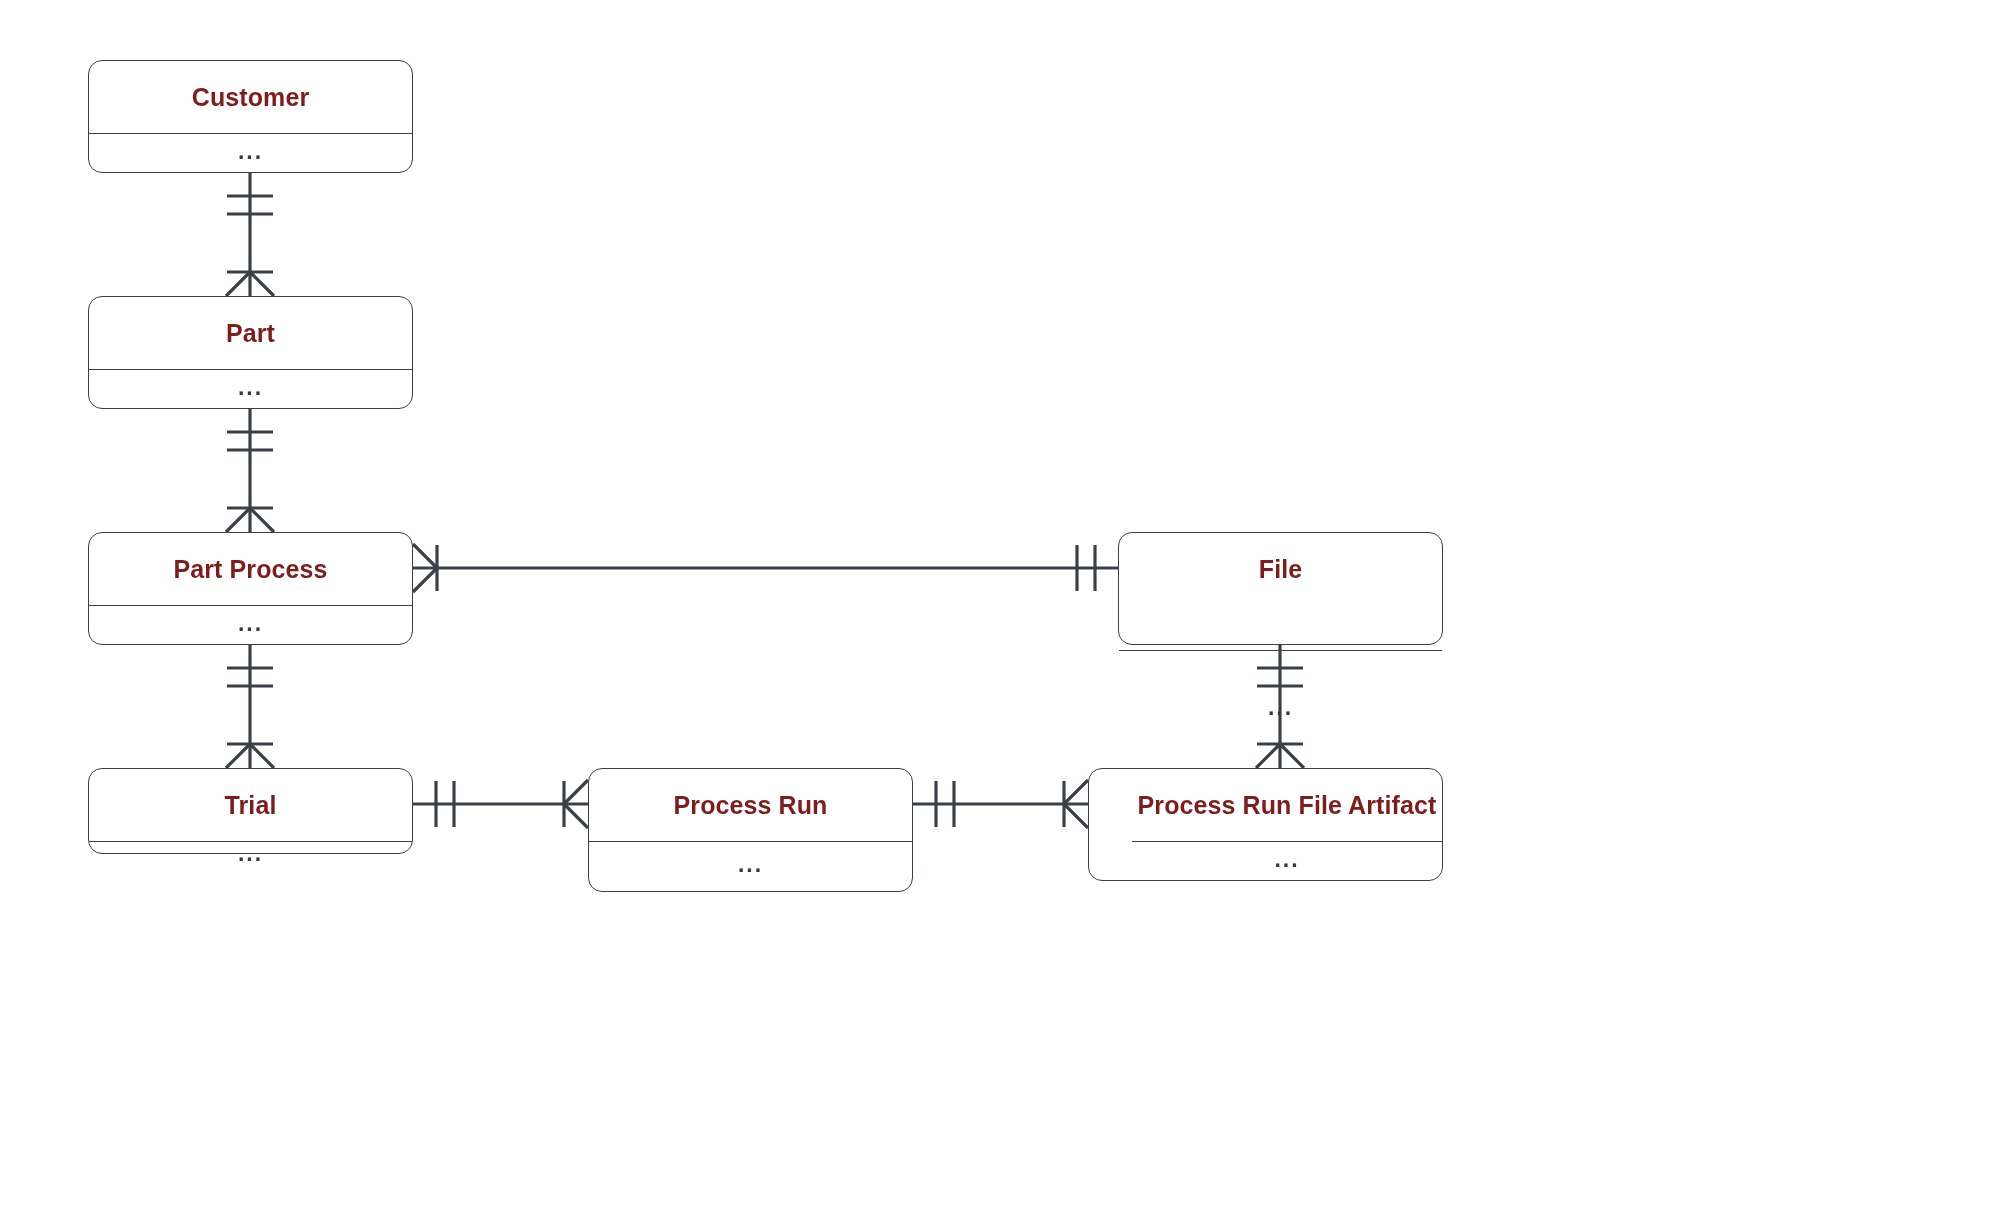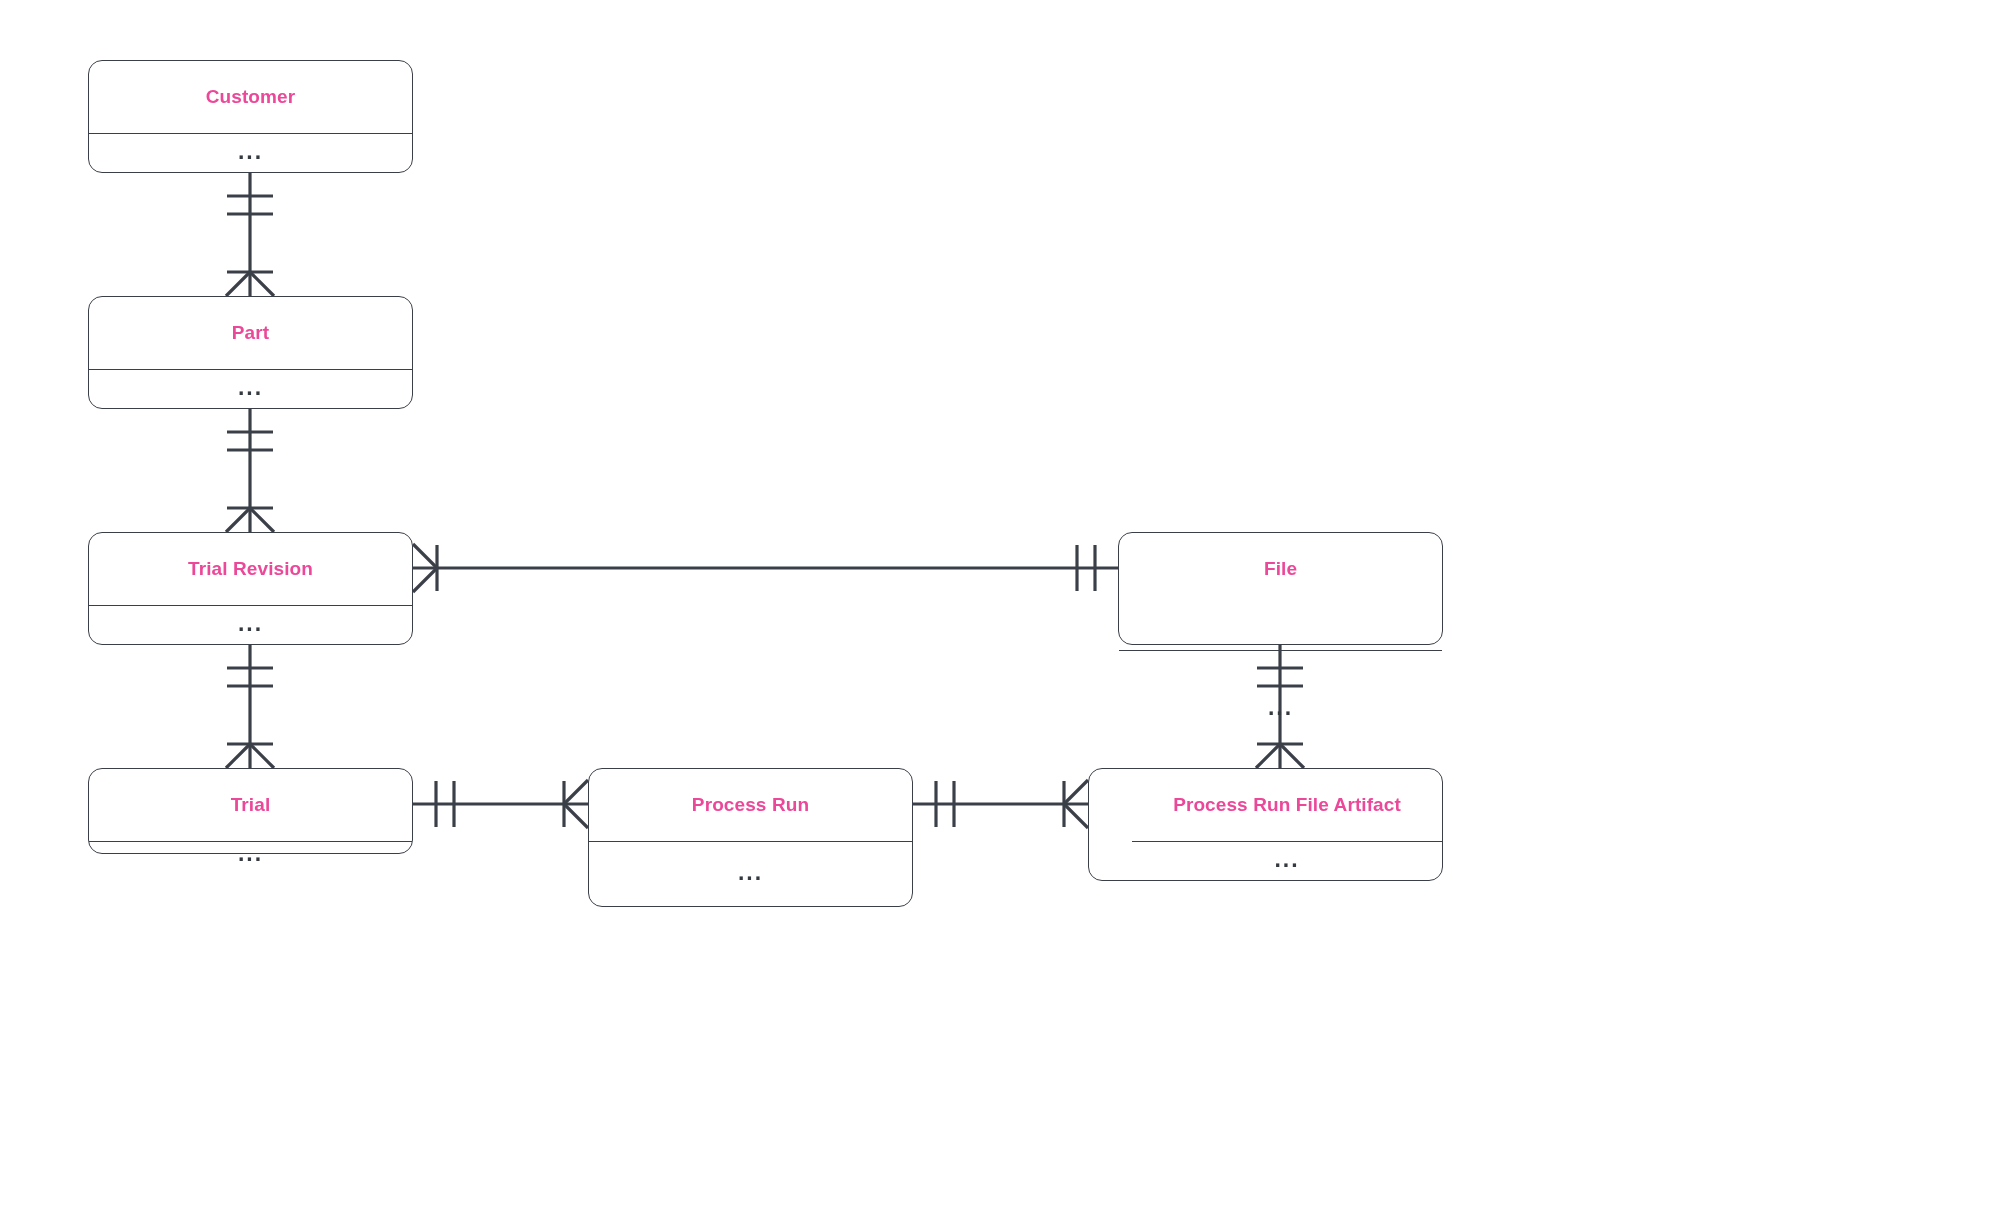--- a/index.html
+++ b/index.html
@@ -35,23 +35,23 @@
     display: flex;
     flex-direction: column;
     z-index: 5;
   }
   .entity-title {
     flex: 0 0 auto;
     height: 72px;
     display: flex;
     align-items: center;
     justify-content: center;
-    font-size: 19px;
+    font-size: 25px;
     font-weight: bold;
-    color: #ec4899;
+    color: #7f1d1d;
     letter-spacing: 0.1px;
     white-space: nowrap;
     padding: 0 12px;
     box-sizing: border-box;
   }
   .entity-divider {
     flex: 0 0 auto;
     height: 1.4px;
     background: #3b4048;
     width: 100%;
@@ -150,38 +150,38 @@
     <div class="entity-body">...</div>
   </div>
 
   <div class="entity" style="left:88px; top:296px; width:325px; height:113px;">
     <div class="entity-title">Part</div>
     <div class="entity-divider"></div>
     <div class="entity-body">...</div>
   </div>
 
   <div class="entity" style="left:88px; top:532px; width:325px; height:113px;">
-    <div class="entity-title">Trial Revision</div>
+    <div class="entity-title">Part Process</div>
     <div class="entity-divider"></div>
     <div class="entity-body">...</div>
   </div>
 
   <div class="entity" style="left:88px; top:768px; width:325px; height:86px;">
     <div class="entity-title">Trial</div>
     <div class="entity-divider"></div>
     <div class="entity-body">...</div>
   </div>
 
   <div class="entity" style="left:1118px; top:532px; width:325px; height:113px;gap:45px;">
     <div class="entity-title">File</div>
     <div class="entity-divider"></div>
     <div class="entity-body">...</div>
   </div>
 
-  <div class="entity" style="left:588px; top:768px; width:325px; height:139px;">
+  <div class="entity" style="left:588px; top:768px; width:325px; height:124px;">
     <div class="entity-title">Process Run</div>
     <div class="entity-divider"></div>
     <div class="entity-body">...</div>
   </div>
 
   <div class="entity" style="left:1088px; top:768px; width:355px; height:113px;padding-left:43px;">
     <div class="entity-title">Process Run File Artifact</div>
     <div class="entity-divider"></div>
     <div class="entity-body">...</div>
   </div>

